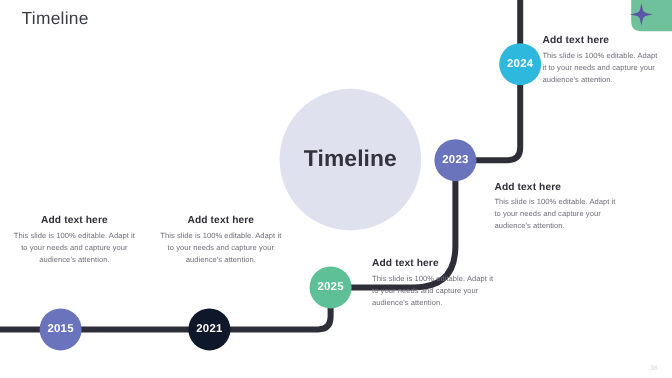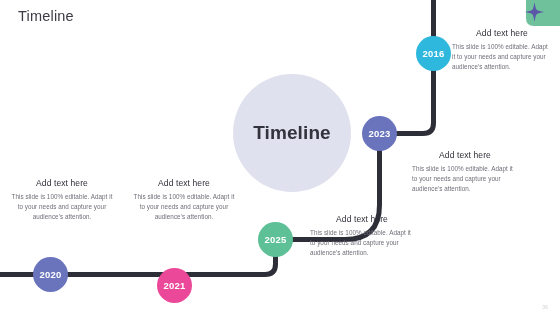--- a/index.html
+++ b/index.html
@@ -52,30 +52,30 @@
   
   .node {
     position:absolute;
     width:35px; height:35px;
     border-radius:50%;
     display:flex; align-items:center; justify-content:center;
     font-size:9.5px; font-weight:bold; color:#ffffff;
     letter-spacing:.2px;
   }
   .node-2020 { left:33px;  top:257px; background:#6a74bd; }
-  .node-2021 { left:157px; top:268px; background:#ec4899;text-align:center; }
+  .node-2021 { left:157px; top:257px; background:#0f172a;text-align:center; }
   .node-2022 { left:258px; top:222px; background:#5dc096; }
   .node-2023 { left:362px; top:116px; background:#6a74bd;align-items:center; }
   .node-2024 { left:416px; top:36px;  background:#2fb8dd; }
 
   
   .txt { position:absolute; }
   .txt h4 {
-    font-size:8.5px; font-weight:normal; color:#2e2e38;
-    margin-bottom:4px; letter-spacing:.1px;text-align:center;
+    font-size:8.5px; font-weight:bold; color:#2e2e38;
+    margin-bottom:4px; letter-spacing:.1px;
   }
   .txt p {
     font-size:6.3px; font-weight:400; color:#6e6e78;
     line-height:1.62; letter-spacing:.05px;
   }
   .txt.center { text-align:center; }
   .txt.left   { text-align:left; }
 
   .txt-2020 { left:10px;  top:178px; width:104px; }
   .txt-2021 { left:132px; top:178px; width:104px; }
@@ -113,33 +113,33 @@
              H423
              Q433.5 133.5 433.5 123
              V0" fill="none" stroke="#2e2e38" stroke-width="5" stroke-linecap="butt" stroke-linejoin="round"></path>
   </svg>
 
   <div id="hub">
     <span id="hub-label">Timeline</span>
   </div>
 
   <div class="node node-2020">
-    <span>2020</span>
+    <span>2015</span>
   </div>
   <div class="node node-2021">
     <span>2021</span>
   </div>
   <div class="node node-2022">
     <span>2025</span>
   </div>
   <div class="node node-2023">
     <span>2023</span>
   </div>
   <div class="node node-2024">
-    <span>2016</span>
+    <span>2024</span>
   </div>
 
   <div class="txt center txt-2020">
     <h4>Add text here</h4>
     <p>This slide is 100% editable. Adapt it to your needs and capture your audience's attention.</p>
   </div>
 
   <div class="txt center txt-2021">
     <h4>Add text here</h4>
     <p>This slide is 100% editable. Adapt it to your needs and capture your audience's attention.</p>

